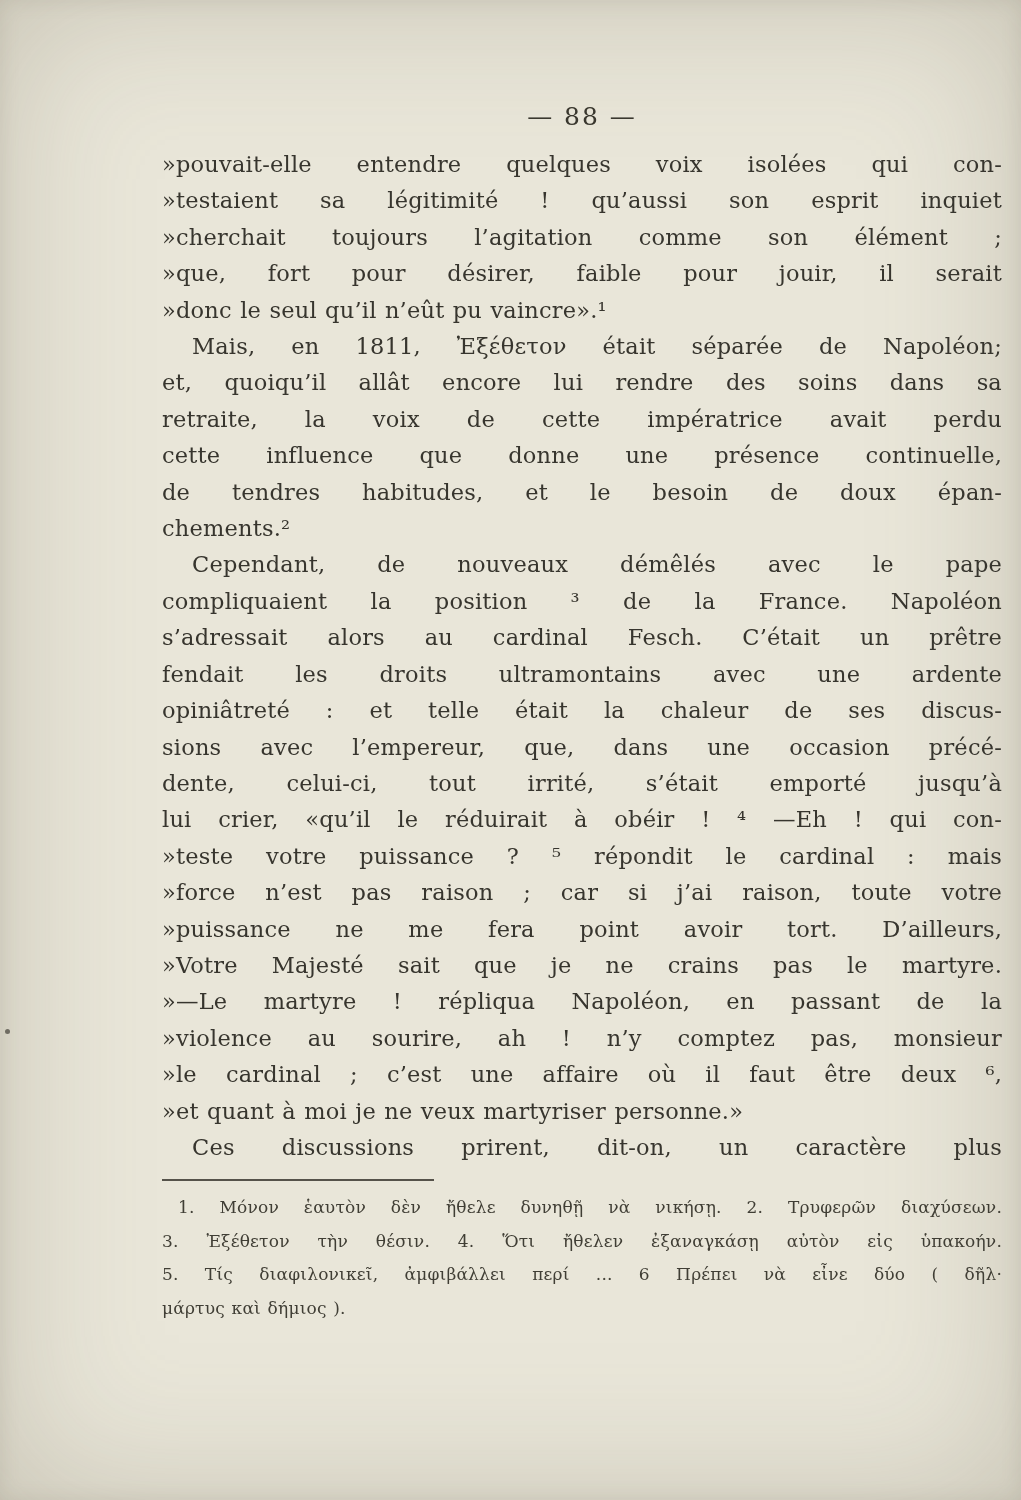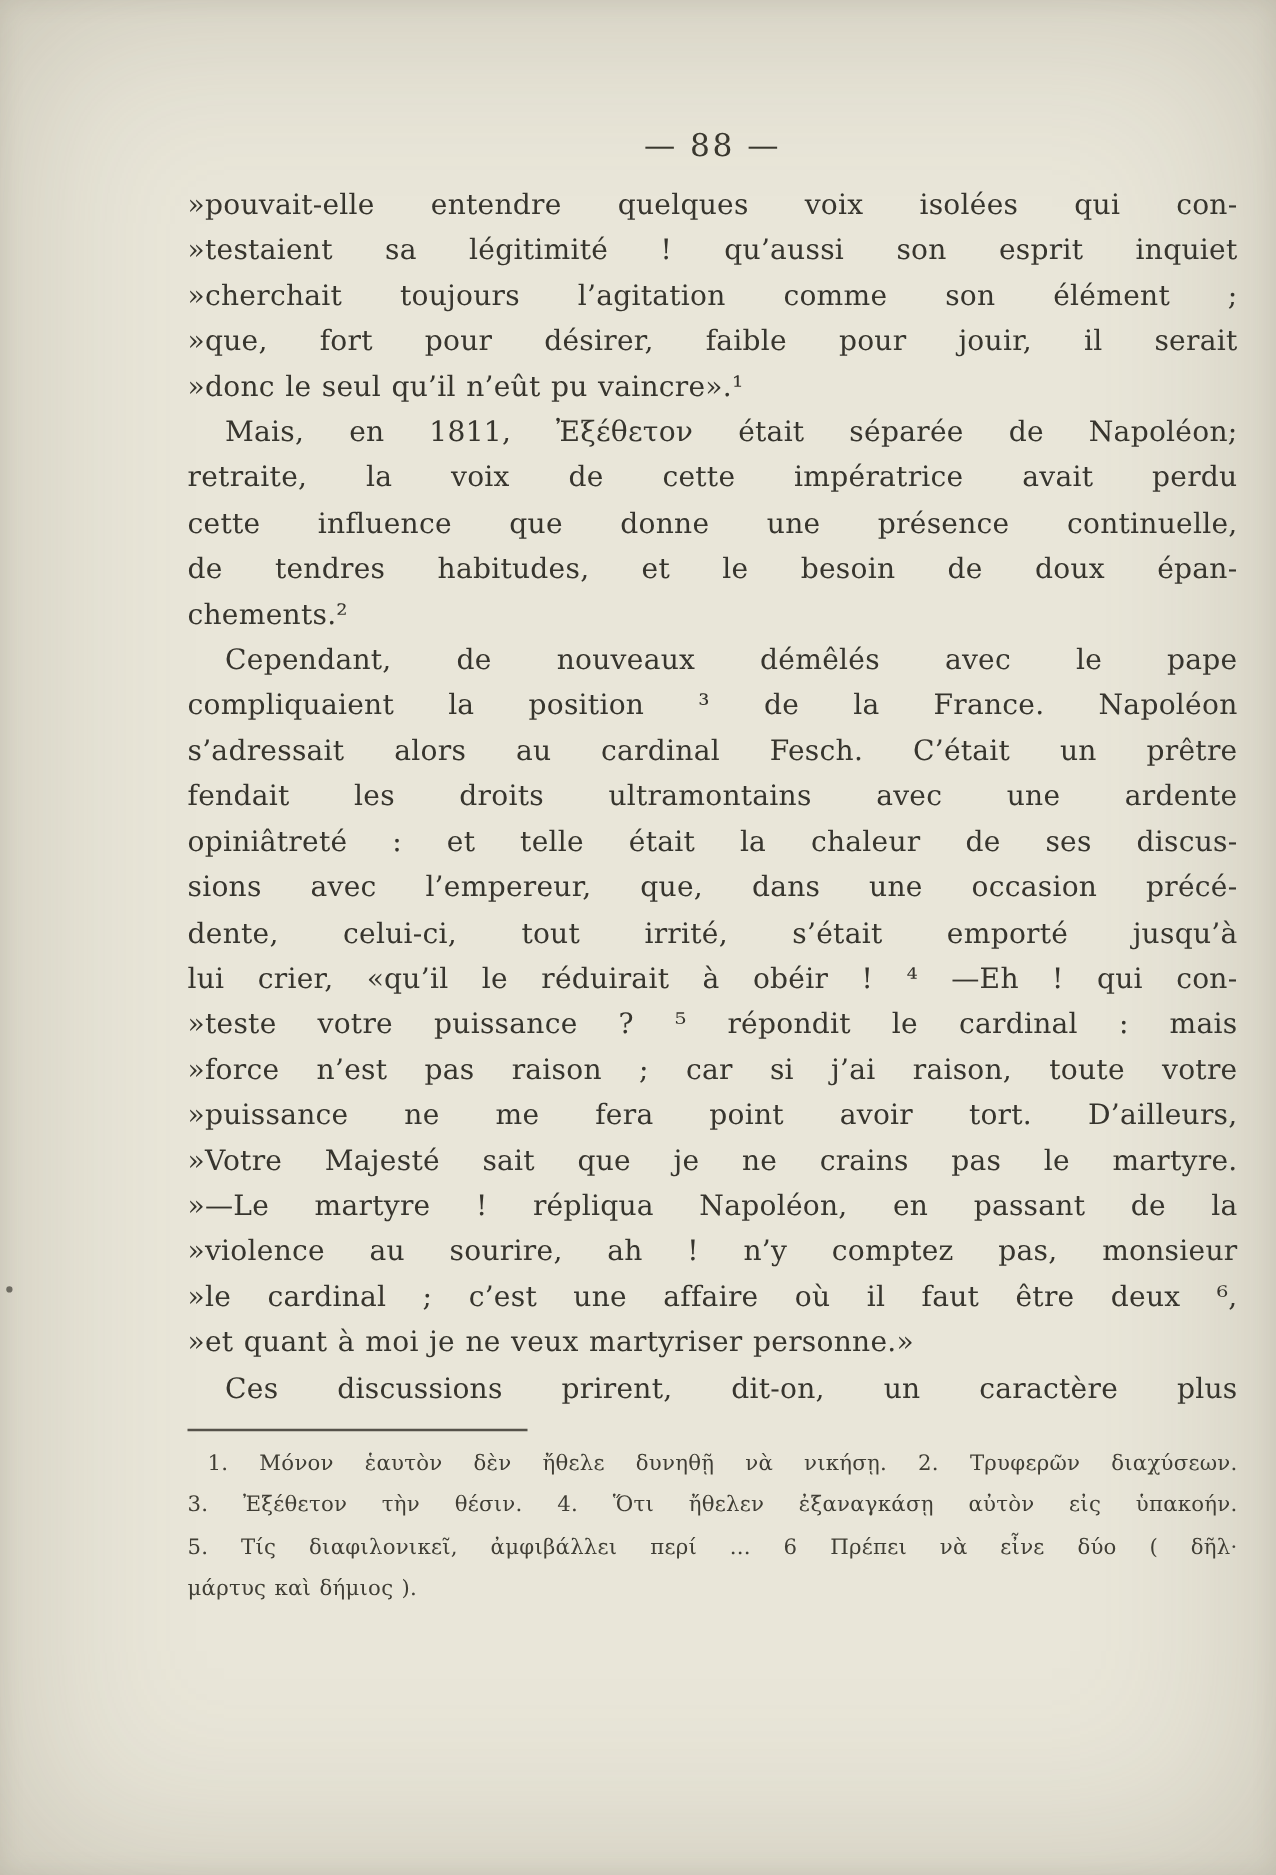--- a/index.html
+++ b/index.html
@@ -17,21 +17,21 @@
     width: 1021px;
     height: 1500px;
     background: #e9e6d9;
     box-shadow: inset 0 0 150px rgba(110, 104, 84, 0.28),
                 inset 0 0 20px rgba(110, 104, 84, 0.15);
     overflow: hidden;
     color: #37352e;
   }
   .content {
     position: absolute;
-    left: 150px;
+    left: 162px;
     top: 102px;
     width: 840px;
   }
   .page-header {
     text-align: center;
     font-size: 25px;
     letter-spacing: 2px;
     margin-bottom: 15px;
     color: #3a382f;
   }
@@ -83,20 +83,21 @@
   <div class="content">
     <div class="page-header">— 88 —</div>
 
     <div class="body-text" id="body-text">
         <div class="line">»pouvait-elle entendre quelques voix isolées qui con-</div>
         <div class="line">»testaient sa légitimité ! qu’aussi son esprit inquiet</div>
         <div class="line">»cherchait toujours l’agitation comme son élément ;</div>
         <div class="line">»que, fort pour désirer, faible pour jouir, il serait</div>
         <div class="line last">»donc le seul qu’il n’eût pu vaincre».¹</div>
         <div class="line indent">Mais, en 1811, Ἐξέθετον était séparée de Napoléon;</div>
+        <div class="line">et, quoiqu’il allât encore lui rendre des soins dans sa</div>
         <div class="line">retraite, la voix de cette impératrice avait perdu</div>
         <div class="line">cette influence que donne une présence continuelle,</div>
         <div class="line">de tendres habitudes, et le besoin de doux épan-</div>
         <div class="line last">chements.²</div>
         <div class="line indent">Cependant, de nouveaux démêlés avec le pape</div>
         <div class="line">compliquaient la position ³ de la France. Napoléon</div>
         <div class="line">s’adressait alors au cardinal Fesch. C’était un prêtre</div>
         <div class="line">fendait les droits ultramontains avec une ardente</div>
         <div class="line">opiniâtreté : et telle était la chaleur de ses discus-</div>
         <div class="line">sions avec l’empereur, que, dans une occasion précé-</div>

